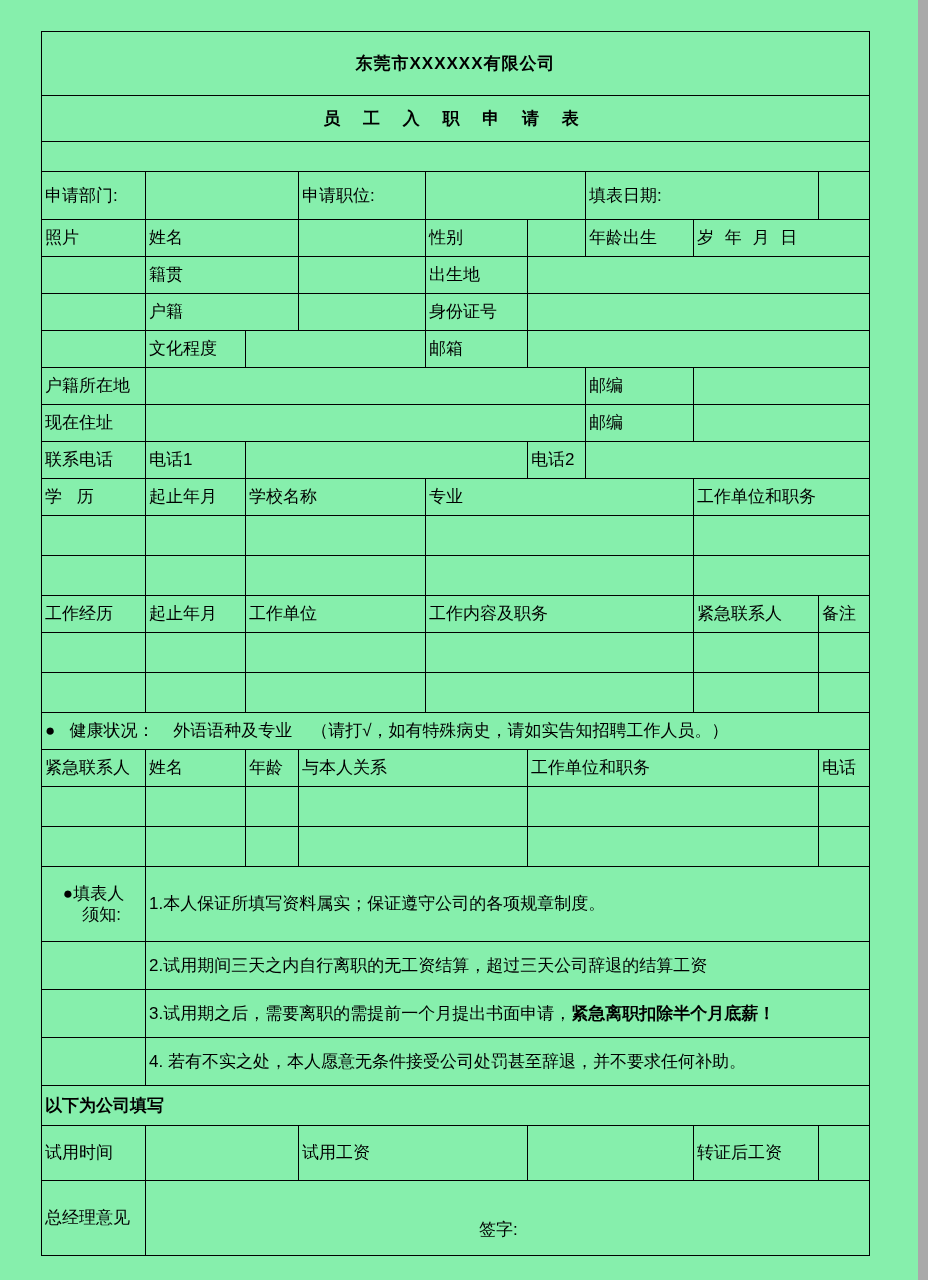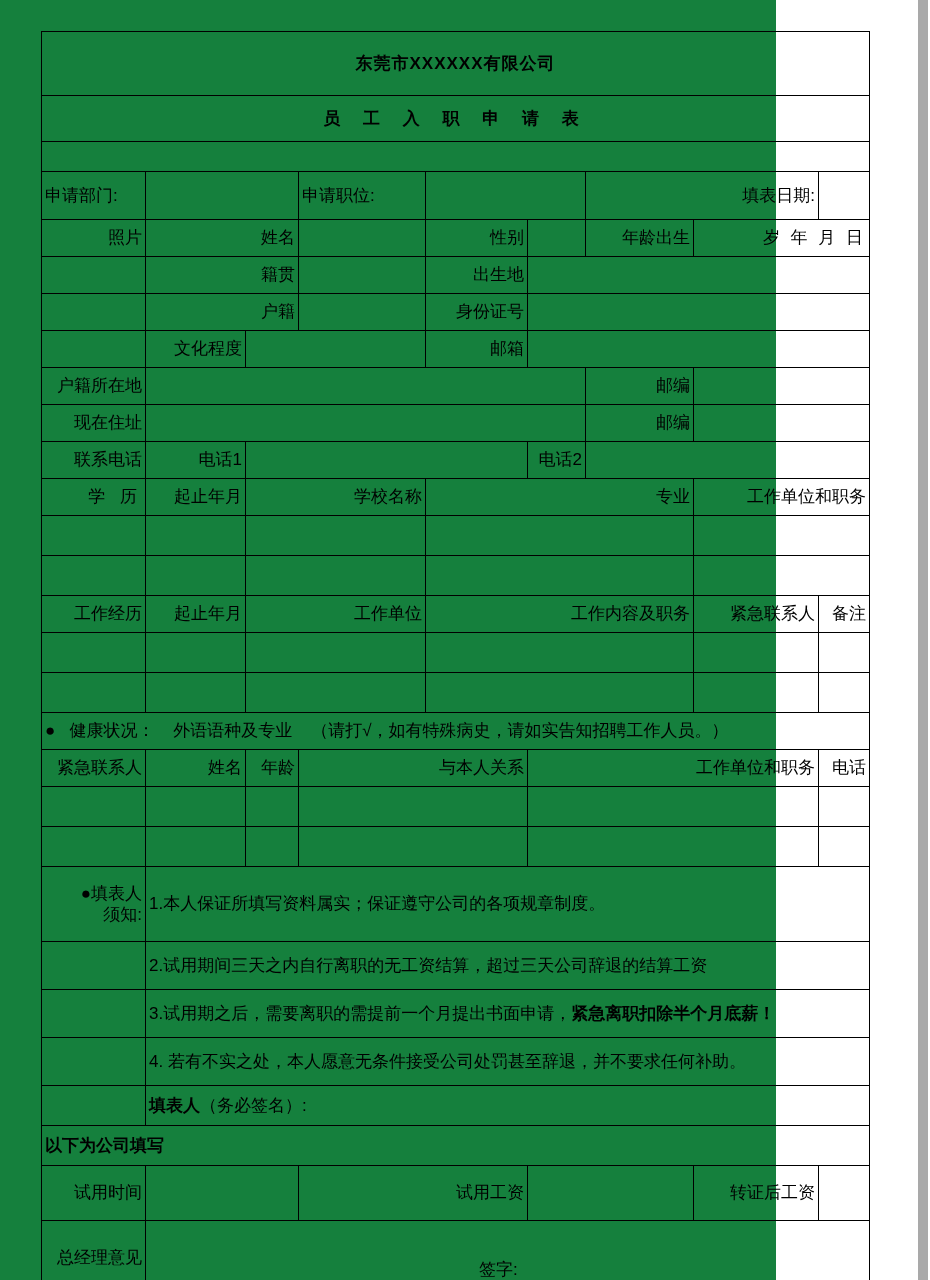--- a/index.html
+++ b/index.html
@@ -6,22 +6,22 @@
   body{
     width:930px;height:1280px;
     background:#ffffff;
     font-family:"Liberation Sans","DejaVu Sans",sans-serif;
     overflow:hidden;
     position:relative;
   }
   .page{
     position:absolute;
     left:0;top:0;
-    width:776px;height:1280px;
-    background:#15803d;
+    width:918px;height:1280px;
+    background:#86efac;
   }
   .scrollbar{
     position:absolute;
     right:2px;top:0;
     width:10px;height:1280px;
     background:#a9a9a9;
   }
   table.form{
     position:absolute;
     left:41px;top:31px;
@@ -32,21 +32,21 @@
   table.form td{
     border:1.6px solid #000;
     padding:0 3px;
     font-size:17px;
     color:#000;
     vertical-align:middle;
     line-height:1.25;
     height:37px;
     box-sizing:border-box;
   }
-  .c{text-align:right;}
+  .c{text-align:left;}
   .l{text-align:left;}
   .company{
     text-align:center;
     color:#4a86c8;
     font-size:31px;
     font-weight:bold;
     letter-spacing:1px;
     height:64px !important;
   }
   .formtitle{
@@ -58,21 +58,21 @@
   }
   .spacer{height:30px !important;}
   .h40{height:40px !important;}
   .h48{height:48px !important;}
   .h55{height:55px !important;}
   .h75{height:75px !important;}
   .small{font-size:16px;}
   .spaced{letter-spacing:5px;}
   .spaced2{letter-spacing:3px;}
   .bullet-row{font-size:17px;text-align:left;padding-left:8px;}
-  .notice-label{font-size:17px;text-align:right;line-height:1.9;padding-left:6px;}
+  .notice-label{font-size:17px;text-align:center;line-height:1.9;padding-left:6px;}
   .notice-text{font-size:16.5px;text-align:left;padding-left:4px;}
   .bold{font-weight:bold;}
   .centerbold{text-align:left;font-weight:bold;font-size:18px;}
 </style>
 </head>
 <body>
 
 <div class="page">
   <table class="form">
     <colgroup>
@@ -262,26 +262,20 @@
       <td class="h48"></td>
       <td class="notice-text h48" colspan="8">
         <span>3.试用期之后，需要离职的需提前一个月提出书面申请，</span><span class="bold">紧急离职扣除半个月底薪！</span>
       </td>
     </tr>
     <tr>
       <td class="h48"></td>
       <td class="notice-text h48" colspan="8">4. 若有不实之处，本人愿意无条件接受公司处罚甚至辞退，并不要求任何补助。</td>
     </tr>
 
-    <tr>
-      <td class="h40"></td>
-      <td class="notice-text h40" colspan="8">
-        <span class="bold">填表人</span><span>（务必签名）:</span>
-      </td>
-    </tr>
 
     <tr>
       <td class="centerbold h40" colspan="9">以下为公司填写</td>
     </tr>
 
     <tr>
       <td class="c h55">试用时间</td>
       <td class="h55" colspan="2"></td>
       <td class="c h55" colspan="2">试用工资</td>
       <td class="h55" colspan="2"></td>

